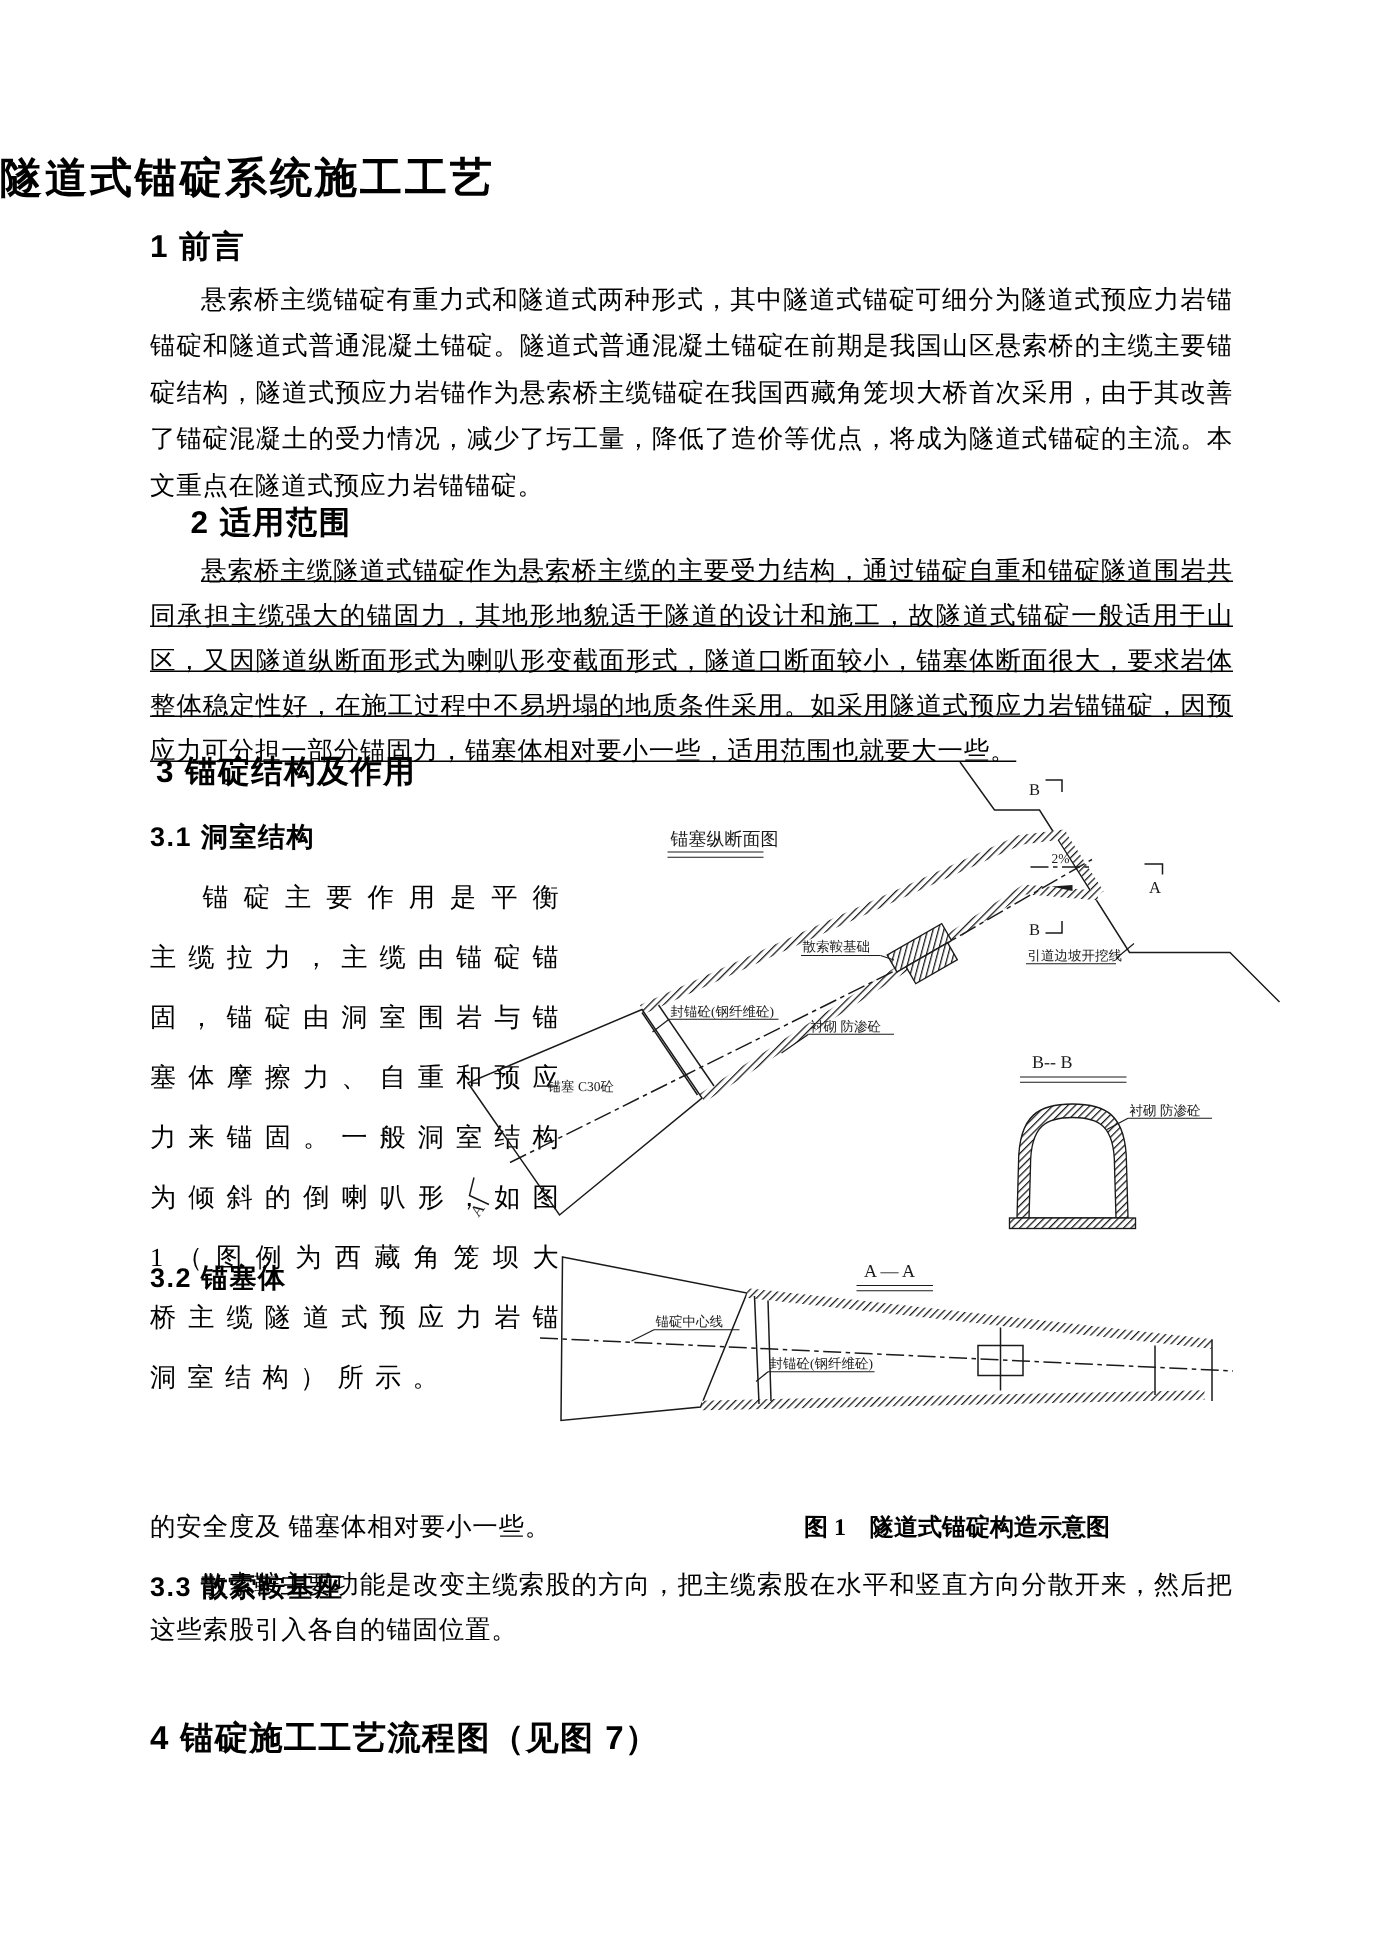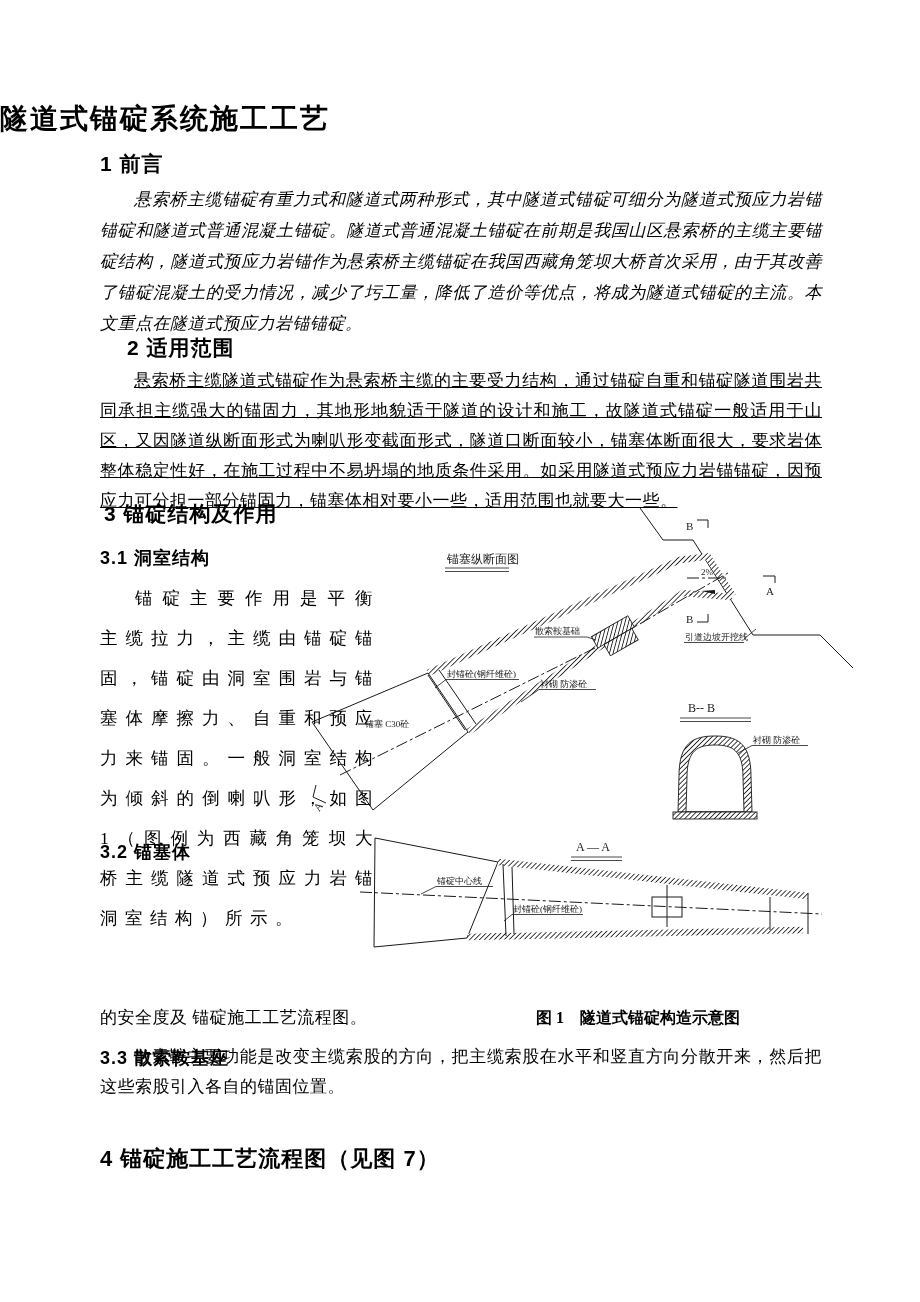--- a/index.html
+++ b/index.html
@@ -35,32 +35,32 @@
 </style>
 </head>
 <body>
 
 <div class="page">
 
 
   <div class="abs doc-title">隧道式锚碇系统施工工艺</div>
 
   <div class="abs h1" style="left:100px;top:150px;">1 前言</div>
-  <div class="abs para" style="left:100px;top:184px;width:722px;font-style:italic;">悬索桥主缆锚碇有重力式和隧道式两种形式，其中隧道式锚碇可细分为隧道式预应力岩锚锚碇和隧道式普通混凝土锚碇。隧道式普通混凝土锚碇在前期是我国山区悬索桥的主缆主要锚碇结构，隧道式预应力岩锚作为悬索桥主缆锚碇在我国西藏角笼坝大桥首次采用，由于其改善了锚碇混凝土的受力情况，减少了圬工量，降低了造价等优点，将成为隧道式锚碇的主流。本文重点在隧道式预应力岩锚锚碇。</div>
+  <div class="abs para" style="left:100px;top:184px;width:722px;">悬索桥主缆锚碇有重力式和隧道式两种形式，其中隧道式锚碇可细分为隧道式预应力岩锚锚碇和隧道式普通混凝土锚碇。隧道式普通混凝土锚碇在前期是我国山区悬索桥的主缆主要锚碇结构，隧道式预应力岩锚作为悬索桥主缆锚碇在我国西藏角笼坝大桥首次采用，由于其改善了锚碇混凝土的受力情况，减少了圬工量，降低了造价等优点，将成为隧道式锚碇的主流。本文重点在隧道式预应力岩锚锚碇。</div>
 
   <div class="abs h1" style="left:100px;top:334px;margin-left:27px;">2 适用范围</div>
   <div class="abs para" style="left:100px;top:366px;width:722px;line-height:30px;text-decoration:underline;">悬索桥主缆隧道式锚碇作为悬索桥主缆的主要受力结构，通过锚碇自重和锚碇隧道围岩共同承担主缆强大的锚固力，其地形地貌适于隧道的设计和施工，故隧道式锚碇一般适用于山区，又因隧道纵断面形式为喇叭形变截面形式，隧道口断面较小，锚塞体断面很大，要求岩体整体稳定性好，在施工过程中不易坍塌的地质条件采用。如采用隧道式预应力岩锚锚碇，因预应力可分担一部分锚固力，锚塞体相对要小一些，适用范围也就要大一些。</div>
 
   <div class="abs h1" style="left:104px;top:500px;">3 锚碇结构及作用</div>
 
   <div class="abs h2" style="left:100px;top:546px;">3.1 洞室结构</div>
   <div class="abs para-narrow31" style="left:100px;top:578px;">锚碇主要作用是平衡主缆拉力，主缆由锚碇锚固，锚碇由洞室围岩与锚塞体摩擦力、自重和预应力来锚固。一般洞室结构为倾斜的倒喇叭形，如图1（图例为西藏角笼坝大桥主缆隧道式预应力岩锚洞室结构）所示。</div>
 
   <div class="abs h2" style="left:100px;top:840px;">3.2 锚塞体</div>
-  <div class="abs tail-line" style="left:100px;top:1006px;width:720px;">的安全度及 锚碇施工工艺流程图。</div>
+  <div class="abs tail-line" style="left:100px;top:1006px;width:720px;">的安全度及 锚塞体相对要小一些。</div>
 
   <div class="abs fig-caption" style="left:536px;top:1008px;">图 1　隧道式锚碇构造示意图</div>
 
   <div class="abs h2" style="left:100px;top:1046px;">3.3 散索鞍基座</div>
   <div class="abs para" style="left:100px;top:1042px;width:722px;line-height:30px;">散索鞍主要功能是改变主缆索股的方向，把主缆索股在水平和竖直方向分散开来，然后把这些索股引入各自的锚固位置。</div>
 
   <div class="abs h1" style="left:100px;top:1144px;font-size:22px;">4 锚碇施工工艺流程图（见图 7）</div>
 
   <svg class="abs" style="left:295px;top:490px;z-index:2;" width="565" height="520" viewBox="0 0 565 520">
     <defs>

